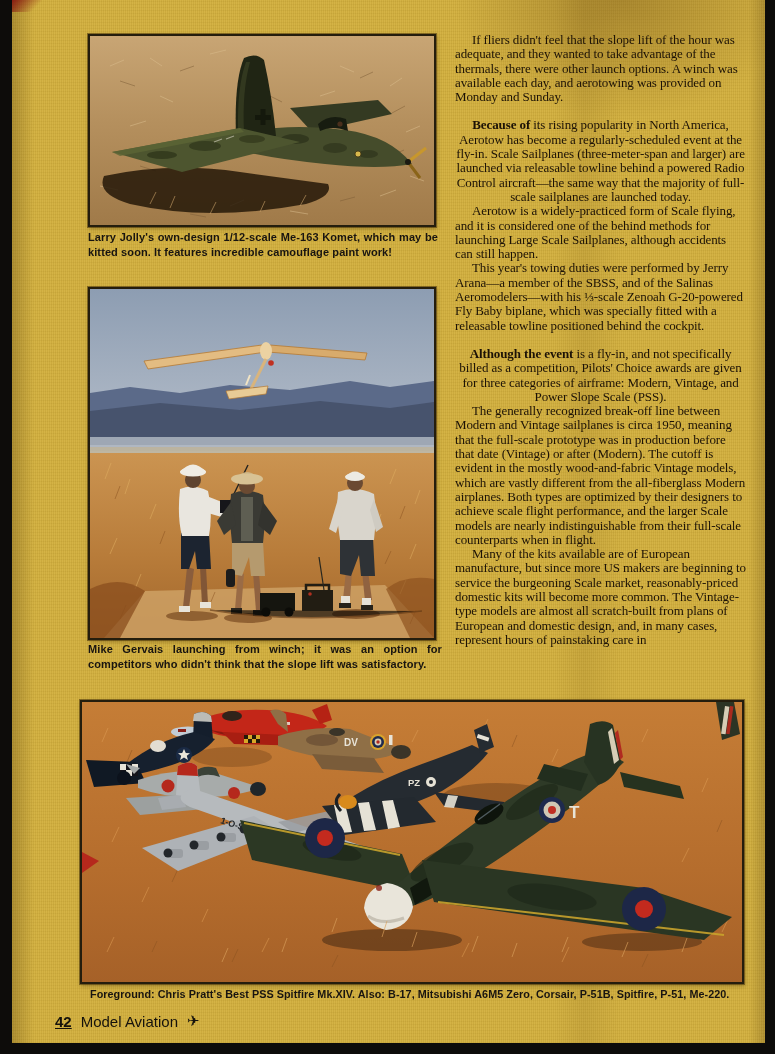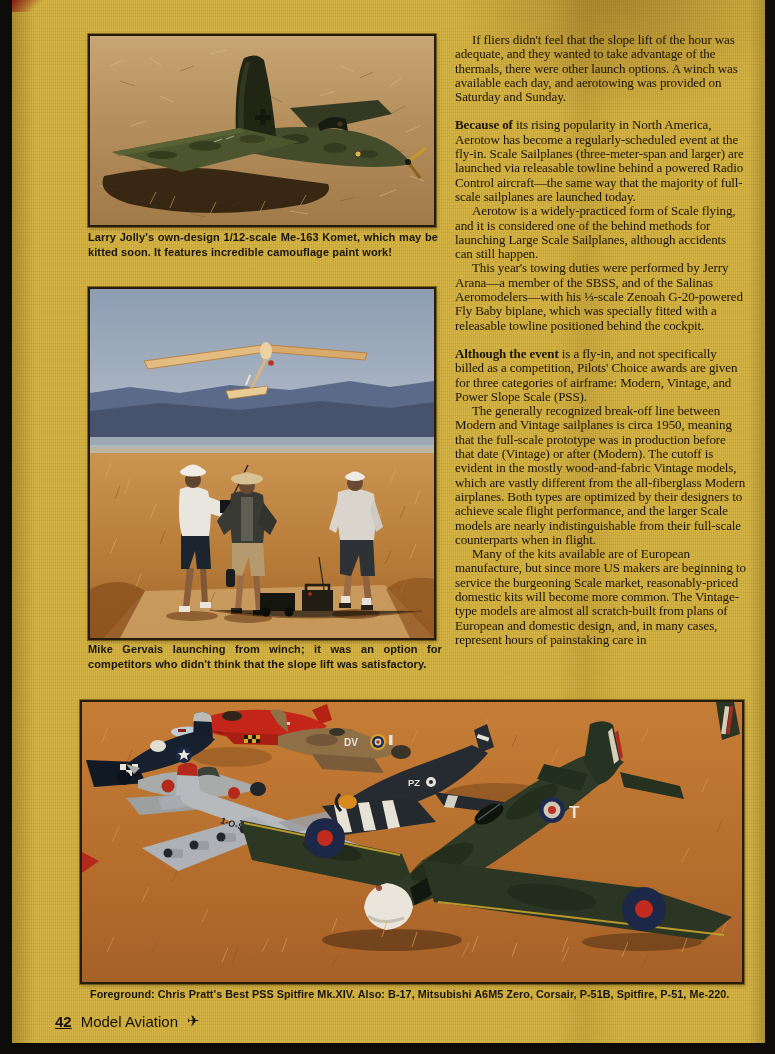--- a/index.html
+++ b/index.html
@@ -38,21 +38,21 @@
     font-size:10.8px;line-height:13px;white-space:nowrap;letter-spacing:.05px;
   }
   .col{
     position:absolute;left:455px;top:33px;width:291px;
     font-family:"Liberation Serif",serif;
     font-size:13px;line-height:14.3px;color:#1c1206;letter-spacing:-.1px;
     text-align:left;
   }
   .col p{margin:0;}
   .col p.ind{text-indent:17px;}
-  .col p.gap{margin-top:14px;}
+  .col p.gap{margin-top:14px;text-align:center;}
   .footer{
     position:absolute;left:55px;top:1012px;font-size:15px;color:#15120c;
     display:flex;align-items:center;gap:9px;
   }
   .footer .num{font-weight:bold;text-decoration:underline;}
   .footer .plane{font-size:15px;}
 </style>
 </head>
 <body>
 
@@ -205,21 +205,21 @@
       <rect x="212" y="301" width="31" height="21" fill="#221d13"></rect>
       <path d="M216,301 v-5 h23 v5" stroke="#221d13" stroke-width="2.5" fill="none"></path>
       <path d="M234,301 L229,268" stroke="#26261f" stroke-width="1.2"></path>
       <circle cx="220" cy="305" r="1.8" fill="#b03020"></circle>
     </g>
   </svg>
 </figure>
 <figcaption class="cap" style="left:88px;top:642px;width:354px;">Mike Gervais launching from winch; it was an option for competitors who didn't think that the slope lift was satisfactory.</figcaption>
 
 <div class="col">
-  <p class="ind"><b></b><span>If fliers didn't feel that the slope lift of the hour was adequate, and they wanted to take advantage of the thermals, there were other launch options. A winch was available each day, and aerotowing was provided on Saturday and Sunday.</span></p>
+  <p class="ind"><b></b><span>If fliers didn't feel that the slope lift of the hour was adequate, and they wanted to take advantage of the thermals, there were other launch options. A winch was available each day, and aerotowing was provided on Monday and Sunday.</span></p>
   <p class="gap"><b>Because of</b><span> its rising popularity in North America, Aerotow has become a regularly-scheduled event at the fly-in. Scale Sailplanes (three-meter-span and larger) are launched via releasable towline behind a powered Radio Control aircraft—the same way that the majority of full-scale sailplanes are launched today.</span></p>
   <p class="ind"><b></b><span>Aerotow is a widely-practiced form of Scale flying, and it is considered one of the behind methods for launching Large Scale Sailplanes, although accidents can still happen.</span></p>
   <p class="ind"><b></b><span>This year's towing duties were performed by Jerry Arana—a member of the SBSS, and of the Salinas Aeromodelers—with his ⅓-scale Zenoah G-20-powered Fly Baby biplane, which was specially fitted with a releasable towline positioned behind the cockpit.</span></p>
   <p class="gap"><b>Although the event</b><span> is a fly-in, and not specifically billed as a competition, Pilots' Choice awards are given for three categories of airframe: Modern, Vintage, and Power Slope Scale (PSS).</span></p>
   <p class="ind"><b></b><span>The generally recognized break-off line between Modern and Vintage sailplanes is circa 1950, meaning that the full-scale prototype was in production before that date (Vintage) or after (Modern). The cutoff is evident in the mostly wood-and-fabric Vintage models, which are vastly different from the all-fiberglass Modern airplanes. Both types are optimized by their designers to achieve scale flight performance, and the larger Scale models are nearly indistinguishable from their full-scale counterparts when in flight.</span></p>
   <p class="ind"><b></b><span>Many of the kits available are of European manufacture, but since more US makers are beginning to service the burgeoning Scale market, reasonably-priced domestic kits will become more common. The Vintage-type models are almost all scratch-built from plans of European and domestic design, and, in many cases, represent hours of painstaking care in</span></p>
 </div>
 
 <figure class="photo" style="left:80px;top:700px;">
   <svg width="660" height="280" viewBox="0 0 660 280">

